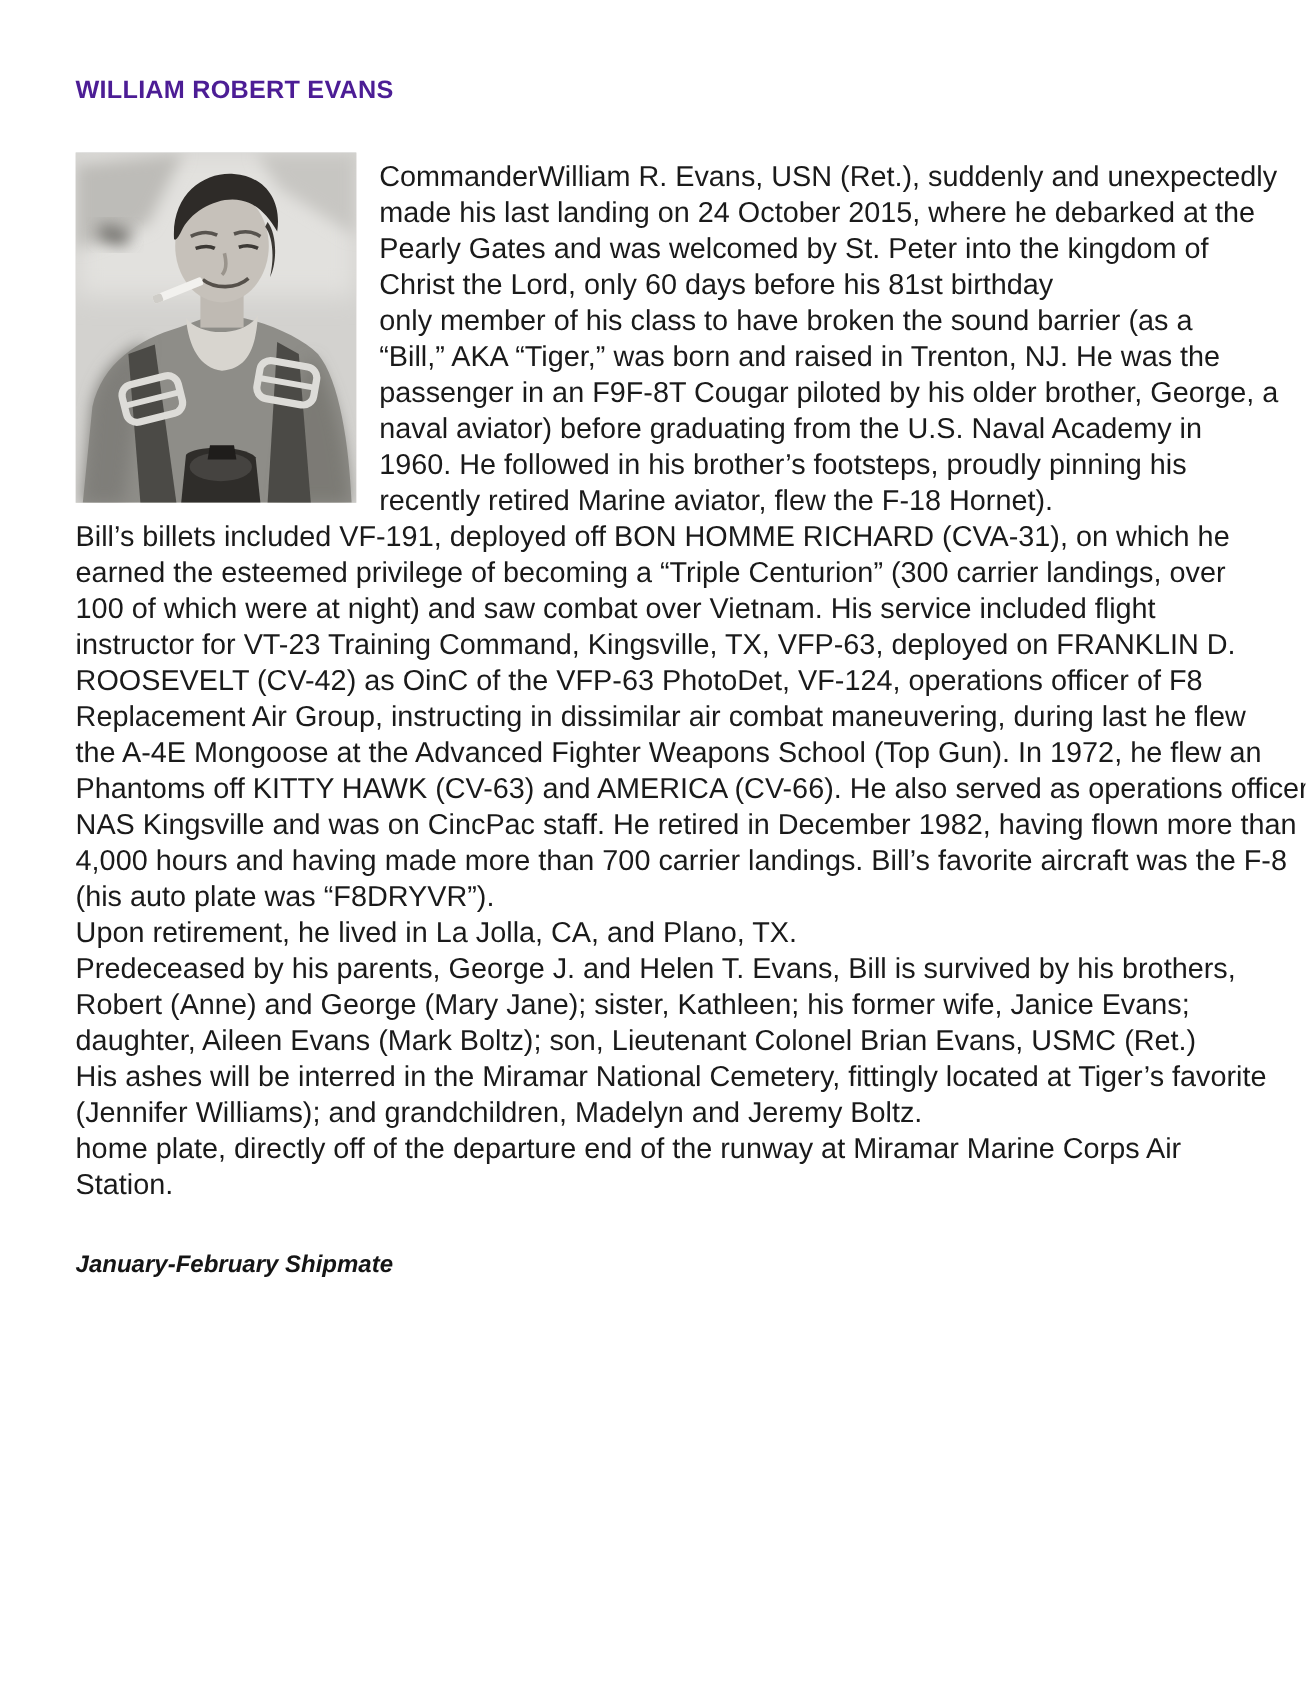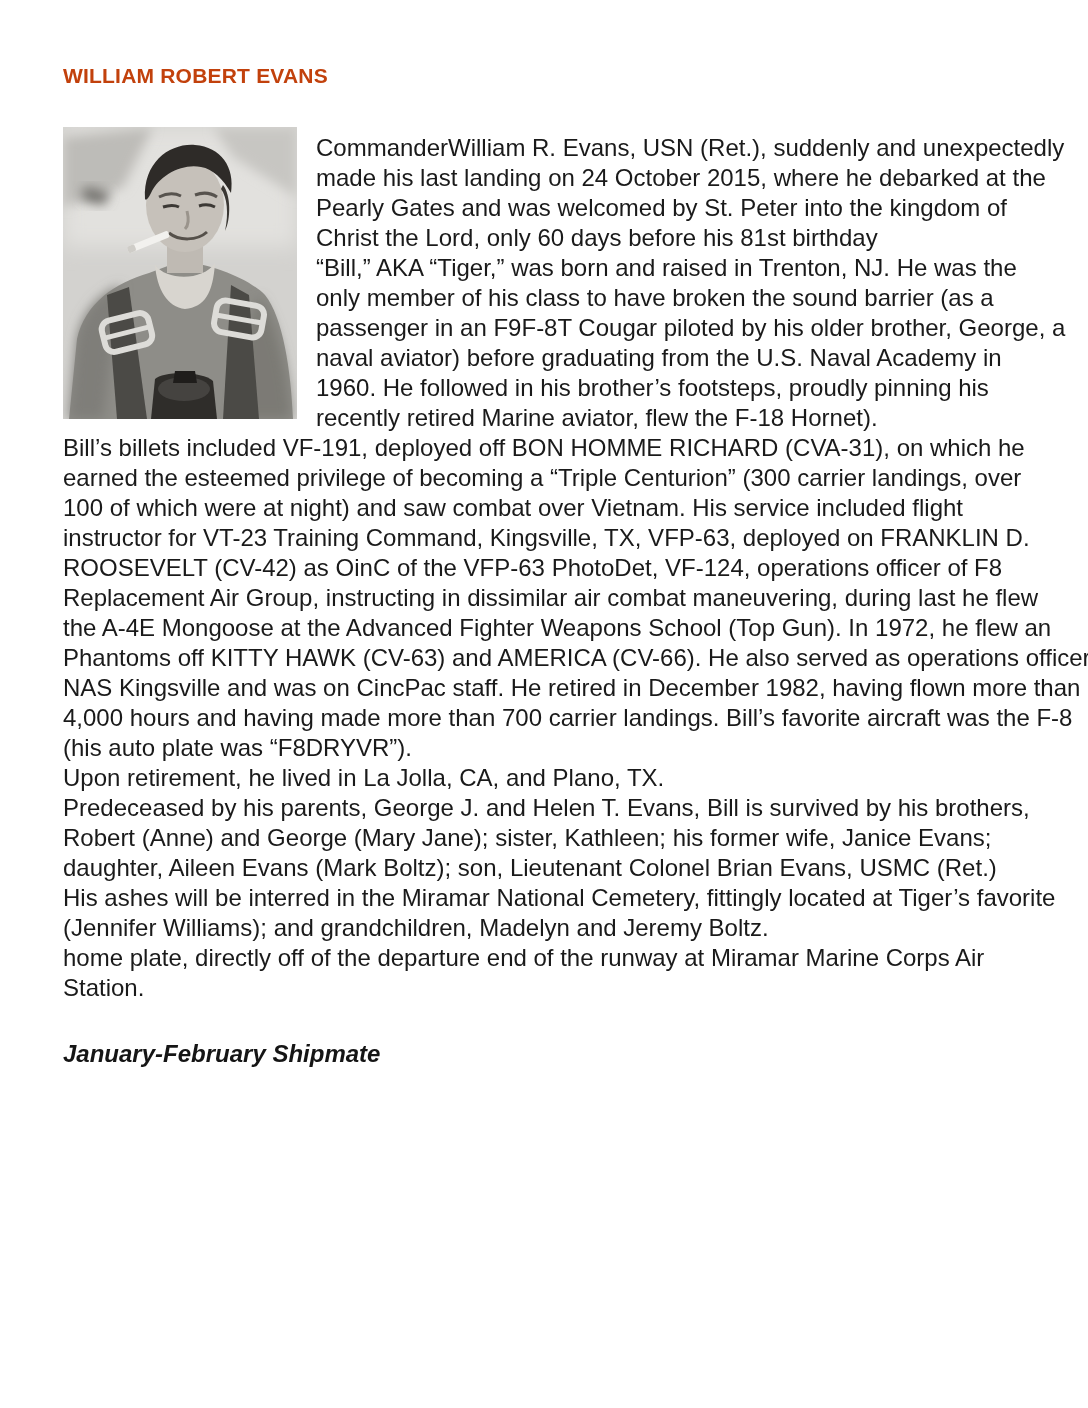--- a/index.html
+++ b/index.html
@@ -17,42 +17,42 @@
     left: 63px;
     top: 64px;
     width: 962px;
   }
   .doc-title {
     font-size: 21px;
     font-weight: bold;
     letter-spacing: 0.2px;
     line-height: 24px;
     margin: 0 0 45px 0;
-    color: #c2410c;
+    color: #4c1d95;
   }
   .body-block {
     font-size: 24px;
     line-height: 30px;
   }
   .photo-frame {
     float: left;
     width: 234px;
     height: 292px;
     margin: -6px 19px 8px 0;
     overflow: hidden;
     background: #d6d5d2;
   }
   .photo-frame svg { display: block; }
   .line {
     white-space: pre;
     height: 30px;
   }
   .doc-footer {
     margin-top: 36px;
-    font-size: 24px;
+    font-size: 20px;
     font-weight: bold;
     font-style: italic;
     line-height: 30px;
     color: #151515;
   }
 </style>
 </head>
 <body>
 
 <div class="page">
@@ -124,22 +124,22 @@
           <ellipse cx="121" cy="262" rx="26" ry="12" fill="#454340"></ellipse>
           <path d="M112,244 L132,244 L134,256 L110,256 Z" fill="#1f1d1b"></path>
         </svg>
       </div>
 
       <div>
           <div class="line">CommanderWilliam R. Evans, USN (Ret.), suddenly and unexpectedly</div>
           <div class="line">made his last landing on 24 October 2015, where he debarked at the</div>
           <div class="line">Pearly Gates and was welcomed by St. Peter into the kingdom of</div>
           <div class="line">Christ the Lord, only 60 days before his 81st birthday</div>
+          <div class="line">only member of his class to have broken the sound barrier (as a</div>
           <div class="line">“Bill,” AKA “Tiger,” was born and raised in Trenton, NJ. He was the</div>
-          <div class="line">only member of his class to have broken the sound barrier (as a</div>
           <div class="line">passenger in an F9F-8T Cougar piloted by his older brother, George, a</div>
           <div class="line">naval aviator) before graduating from the U.S. Naval Academy in</div>
           <div class="line">1960. He followed in his brother’s footsteps, proudly pinning his</div>
           <div class="line">recently retired Marine aviator, flew the F-18 Hornet).</div>
           <div class="line">Bill’s billets included VF-191, deployed off BON HOMME RICHARD (CVA-31), on which he</div>
           <div class="line">earned the esteemed privilege of becoming a “Triple Centurion” (300 carrier landings, over</div>
           <div class="line">100 of which were at night) and saw combat over Vietnam. His service included flight</div>
           <div class="line">instructor for VT-23 Training Command, Kingsville, TX, VFP-63, deployed on FRANKLIN D.</div>
           <div class="line">ROOSEVELT (CV-42) as OinC of the VFP-63 PhotoDet, VF-124, operations officer of F8</div>
           <div class="line">Replacement Air Group, instructing in dissimilar air combat maneuvering, during last he flew</div>

